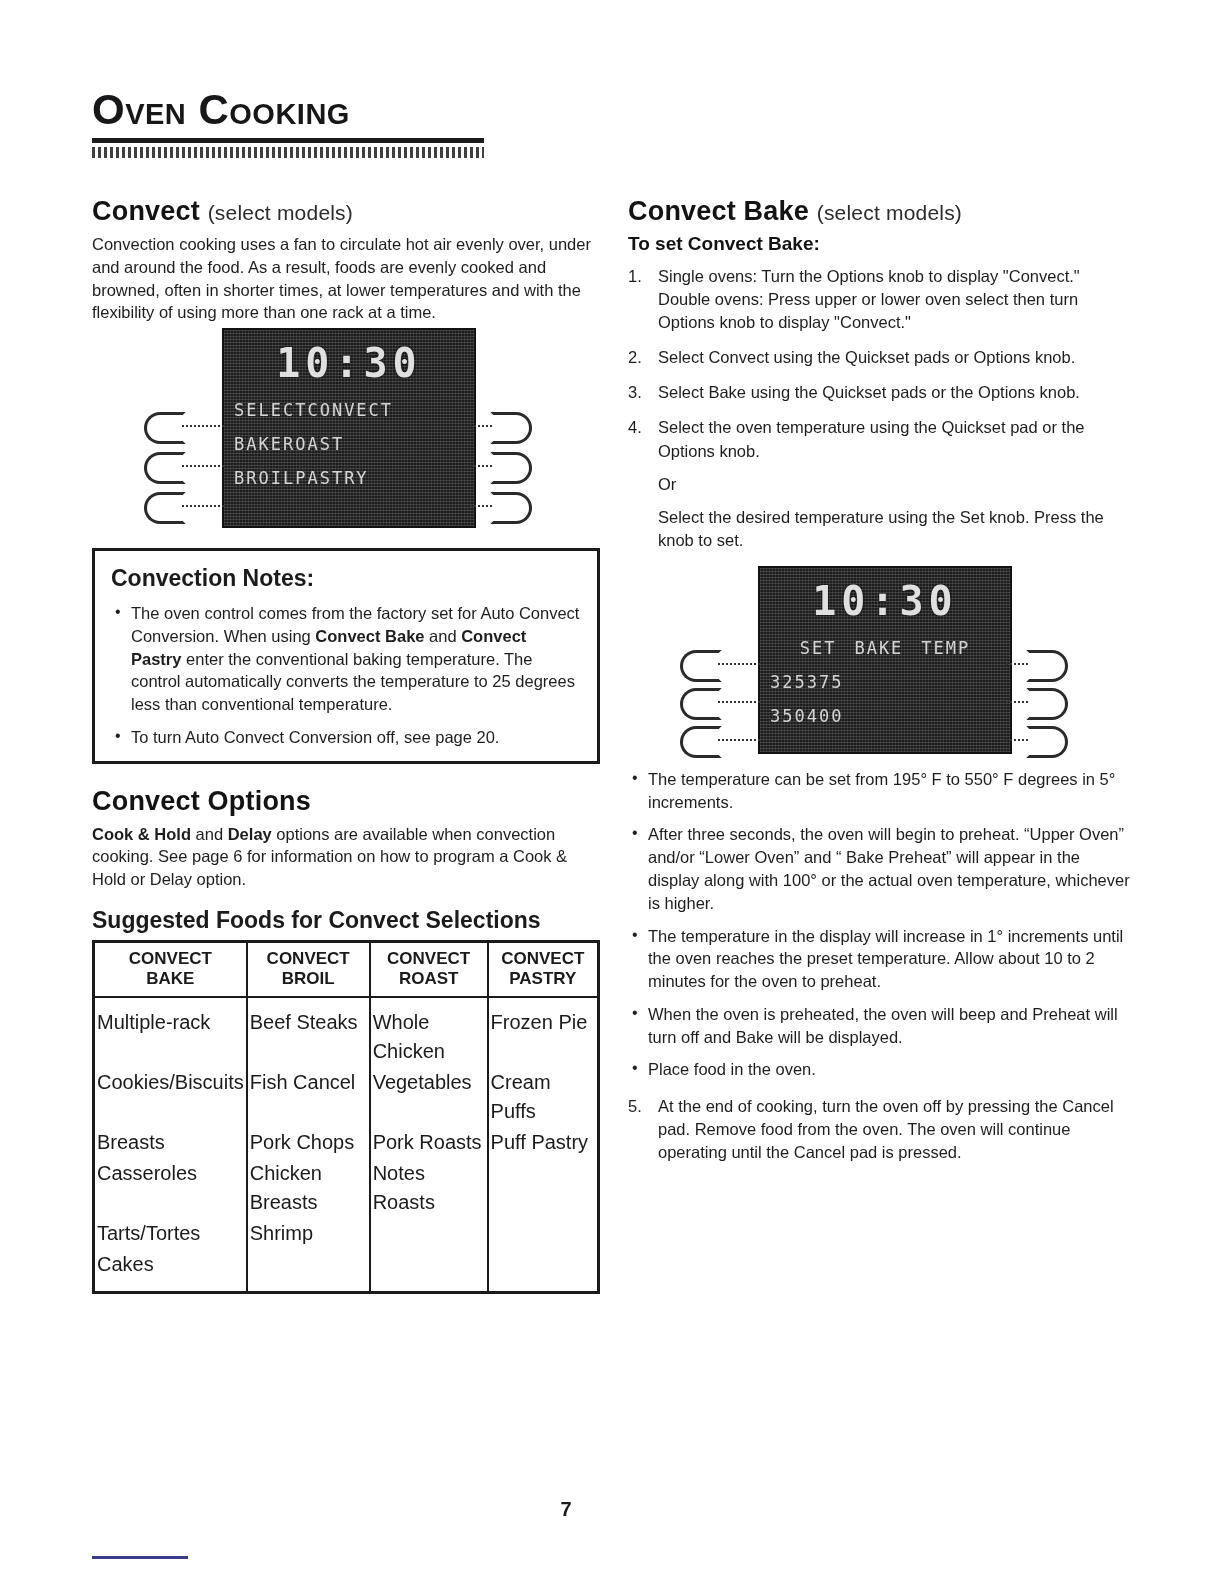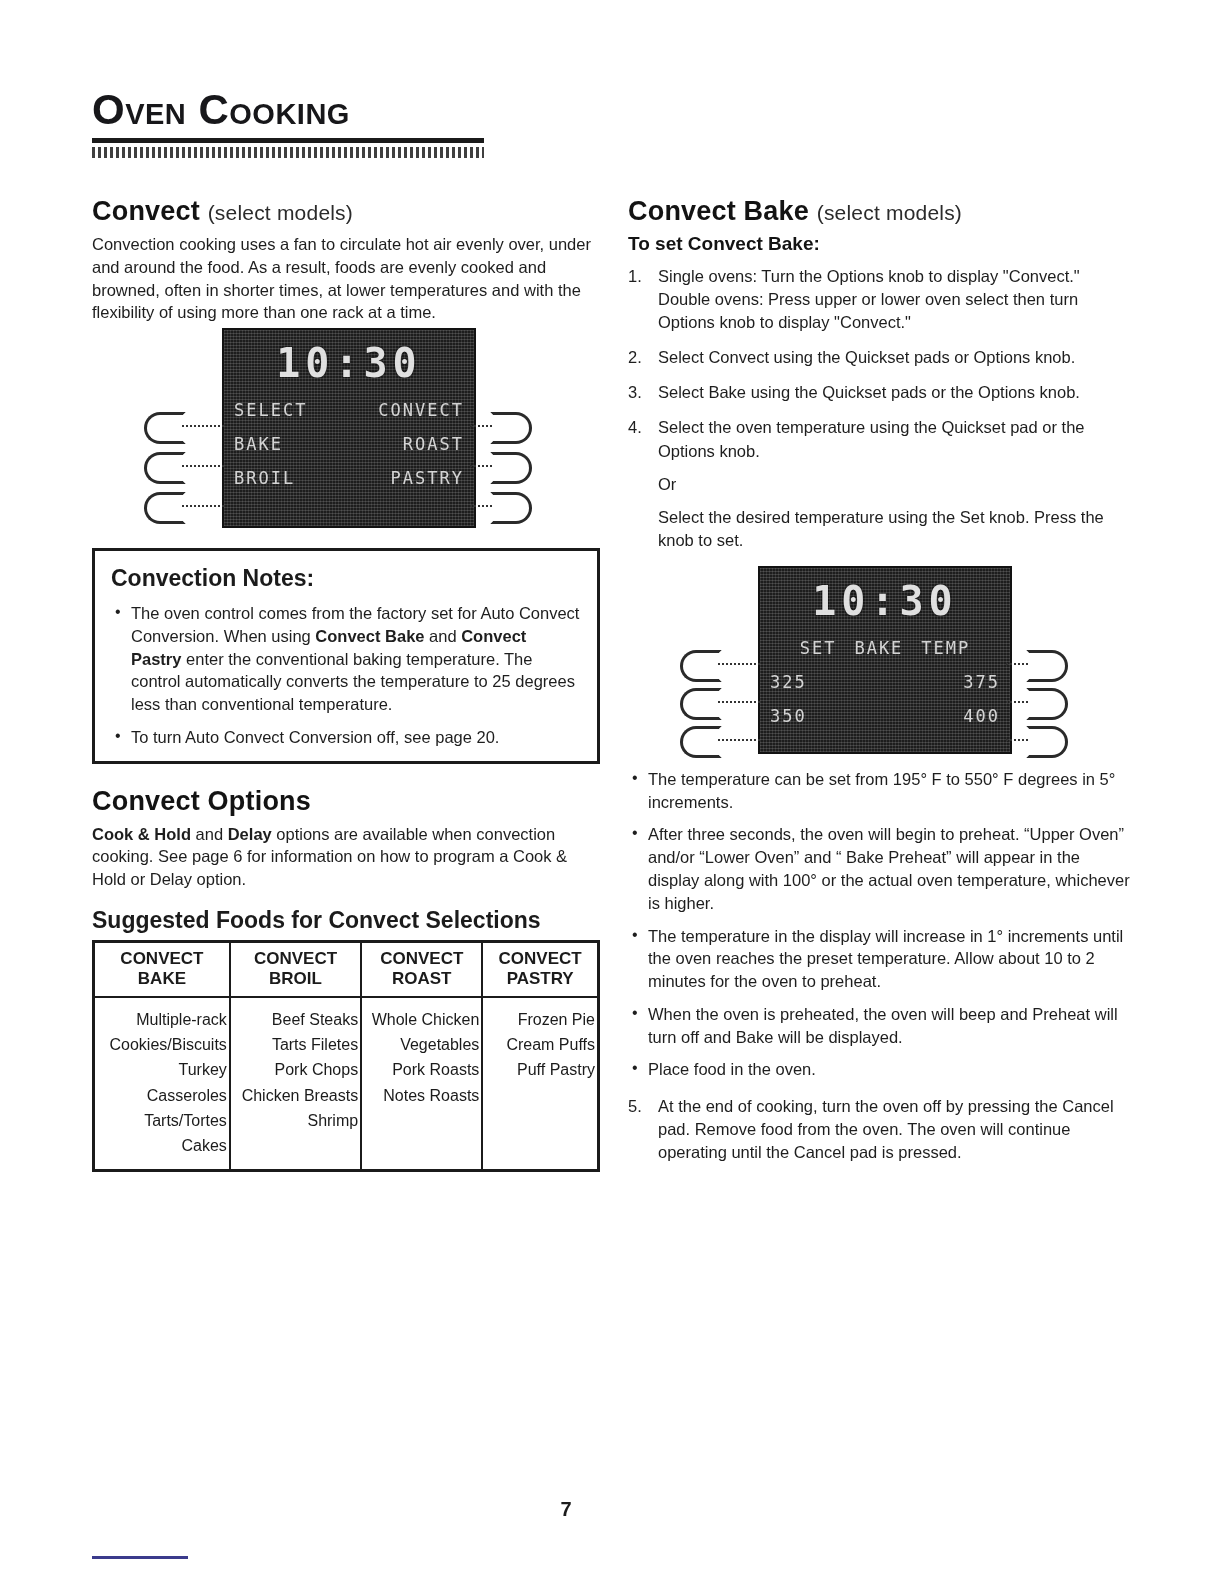--- a/index.html
+++ b/index.html
@@ -120,21 +120,20 @@
     font-family: "DejaVu Sans Mono", monospace;
     font-size: 40px;
     letter-spacing: 5px;
     font-weight: bold;
     text-shadow: 0 0 3px rgba(0,0,0,0.9);
     opacity: 0.92;
     margin-top: 2px;
   }
   .lcd-row {
     display: flex;
-    justify-content: space-between;
     color: #e6e6e6;
     font-family: "DejaVu Sans Mono", monospace;
     font-size: 17px;
     letter-spacing: 2px;
     margin-top: 14px;
     opacity: 0.9;
   }
   .lcd-row.centered { justify-content: center; gap: 18px; }
   .lcd-cell { white-space: nowrap; }
 
@@ -227,22 +226,22 @@
     border: 2px solid #1b1b1b;
     font-size: 17px;
     font-weight: bold;
     padding: 6px 2px 8px 2px;
     text-align: center;
     line-height: 1.15;
   }
   table.foods td {
     border-left: 2px solid #1b1b1b;
     border-right: 2px solid #1b1b1b;
-    font-size: 16px;
-    text-align: right;
+    font-size: 20px;
+    text-align: left;
     padding: 1px 2px;
     line-height: 1.45;
     vertical-align: top;
   }
   table.foods tr.first td { padding-top: 10px; }
   table.foods tr.last td { padding-bottom: 12px; }
 
   
   .page-number {
     position: absolute;
@@ -355,26 +354,26 @@
       </thead>
       <tbody>
         <tr class="first">
           <td>Multiple-rack</td>
           <td>Beef Steaks</td>
           <td>Whole Chicken</td>
           <td>Frozen Pie</td>
         </tr>
         <tr>
           <td>Cookies/Biscuits</td>
-          <td>Tarts Filetes</td>
+          <td>Fish Cancel</td>
           <td>Vegetables</td>
           <td>Cream Puffs</td>
         </tr>
         <tr>
-          <td>Turkey</td>
+          <td>Breasts</td>
           <td>Pork Chops</td>
           <td>Pork Roasts</td>
           <td>Puff Pastry</td>
         </tr>
         <tr>
           <td>Casseroles</td>
           <td>Chicken Breasts</td>
           <td>Notes Roasts</td>
           <td></td>
         </tr>

